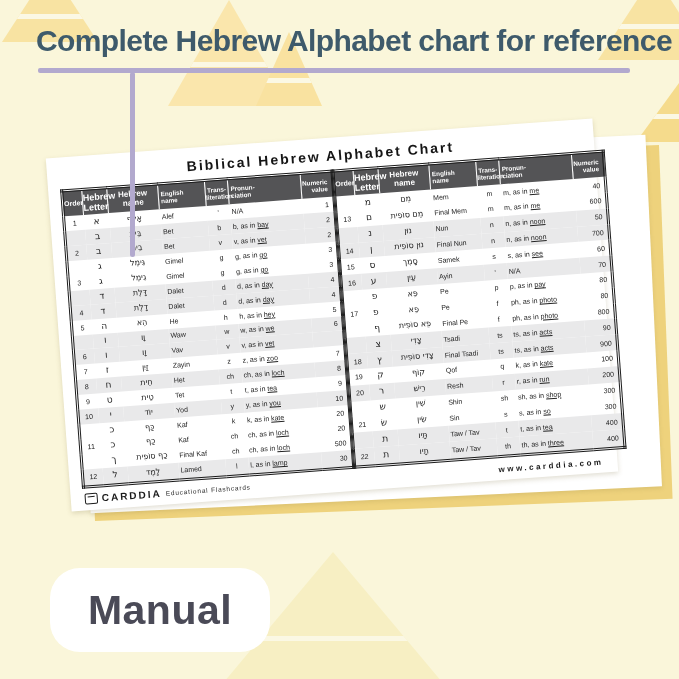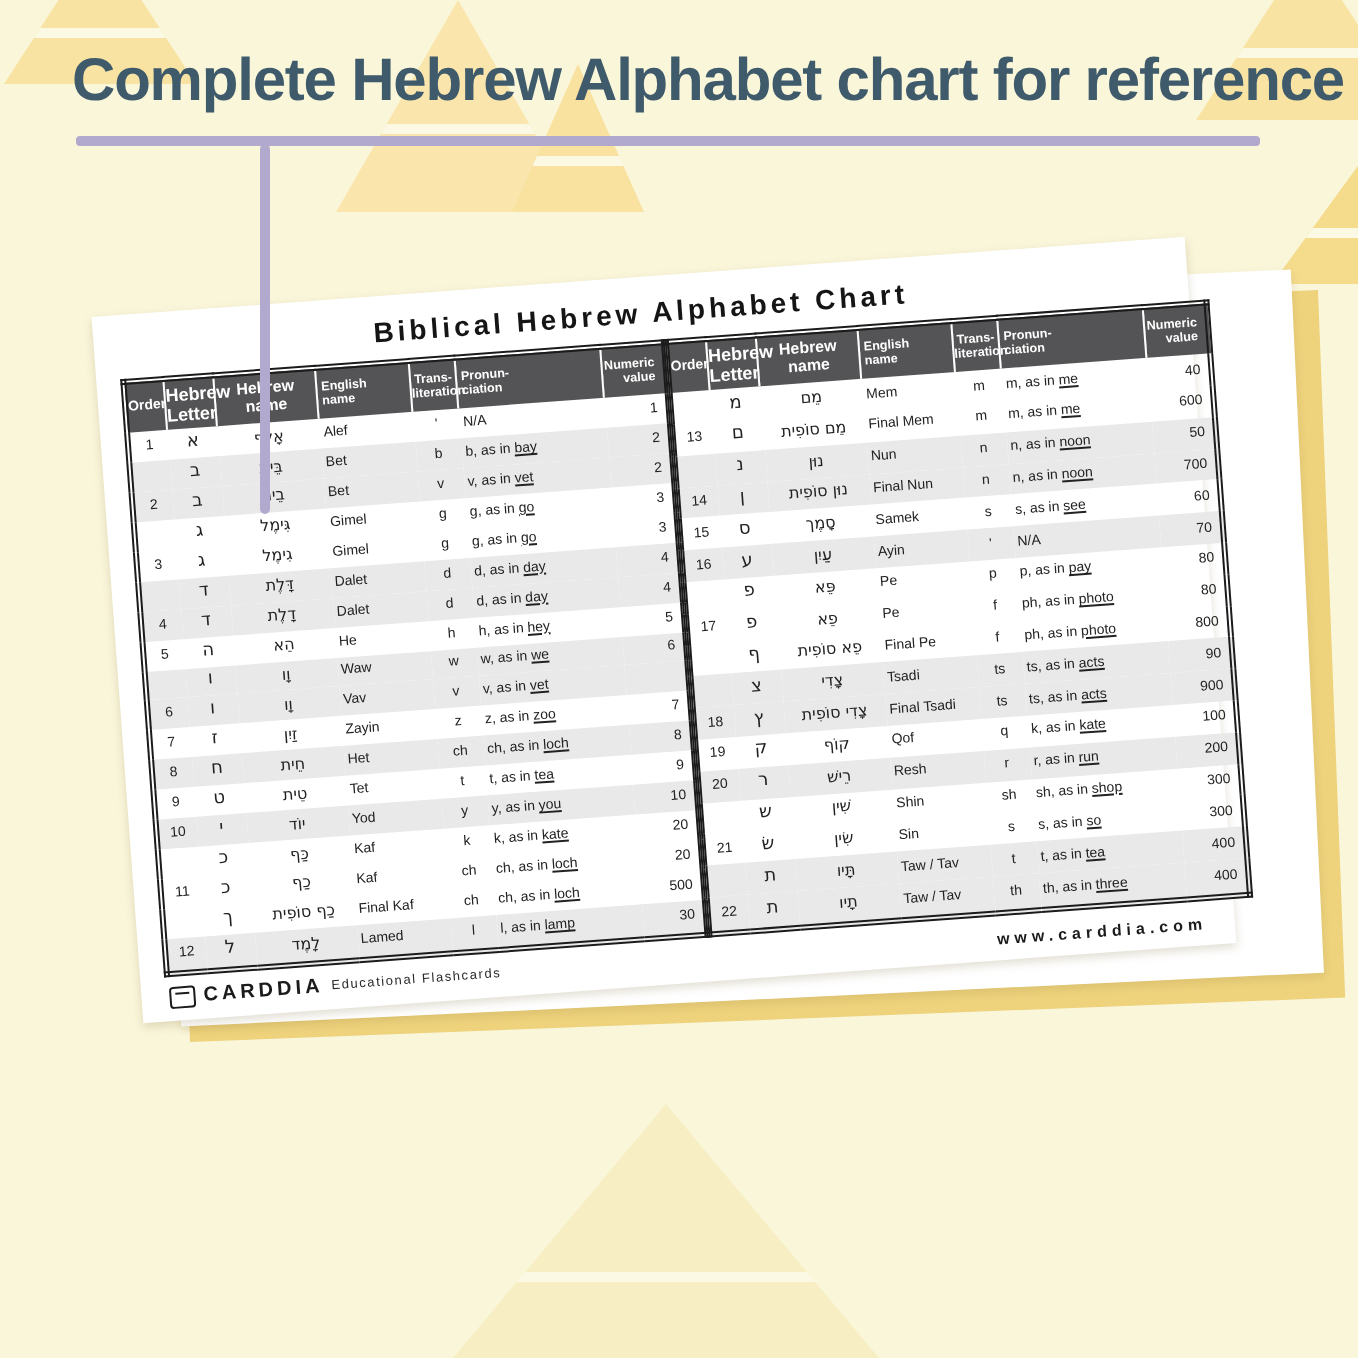--- a/index.html
+++ b/index.html
@@ -489,14 +489,17 @@
     <div class="card-footer">
       <div class="brand">
         <span class="brand-icon"></span>
         <span class="brand-name">CARDDIA</span>
         <span class="brand-tagline">Educational  Flashcards</span>
       </div>
       <div class="website">www.carddia.com</div>
     </div>
   </div>
 
+  <div class="pill">
+    <span class="pill-label">Manual</span>
+  </div>
 
 </div>
 
 </body></html>

